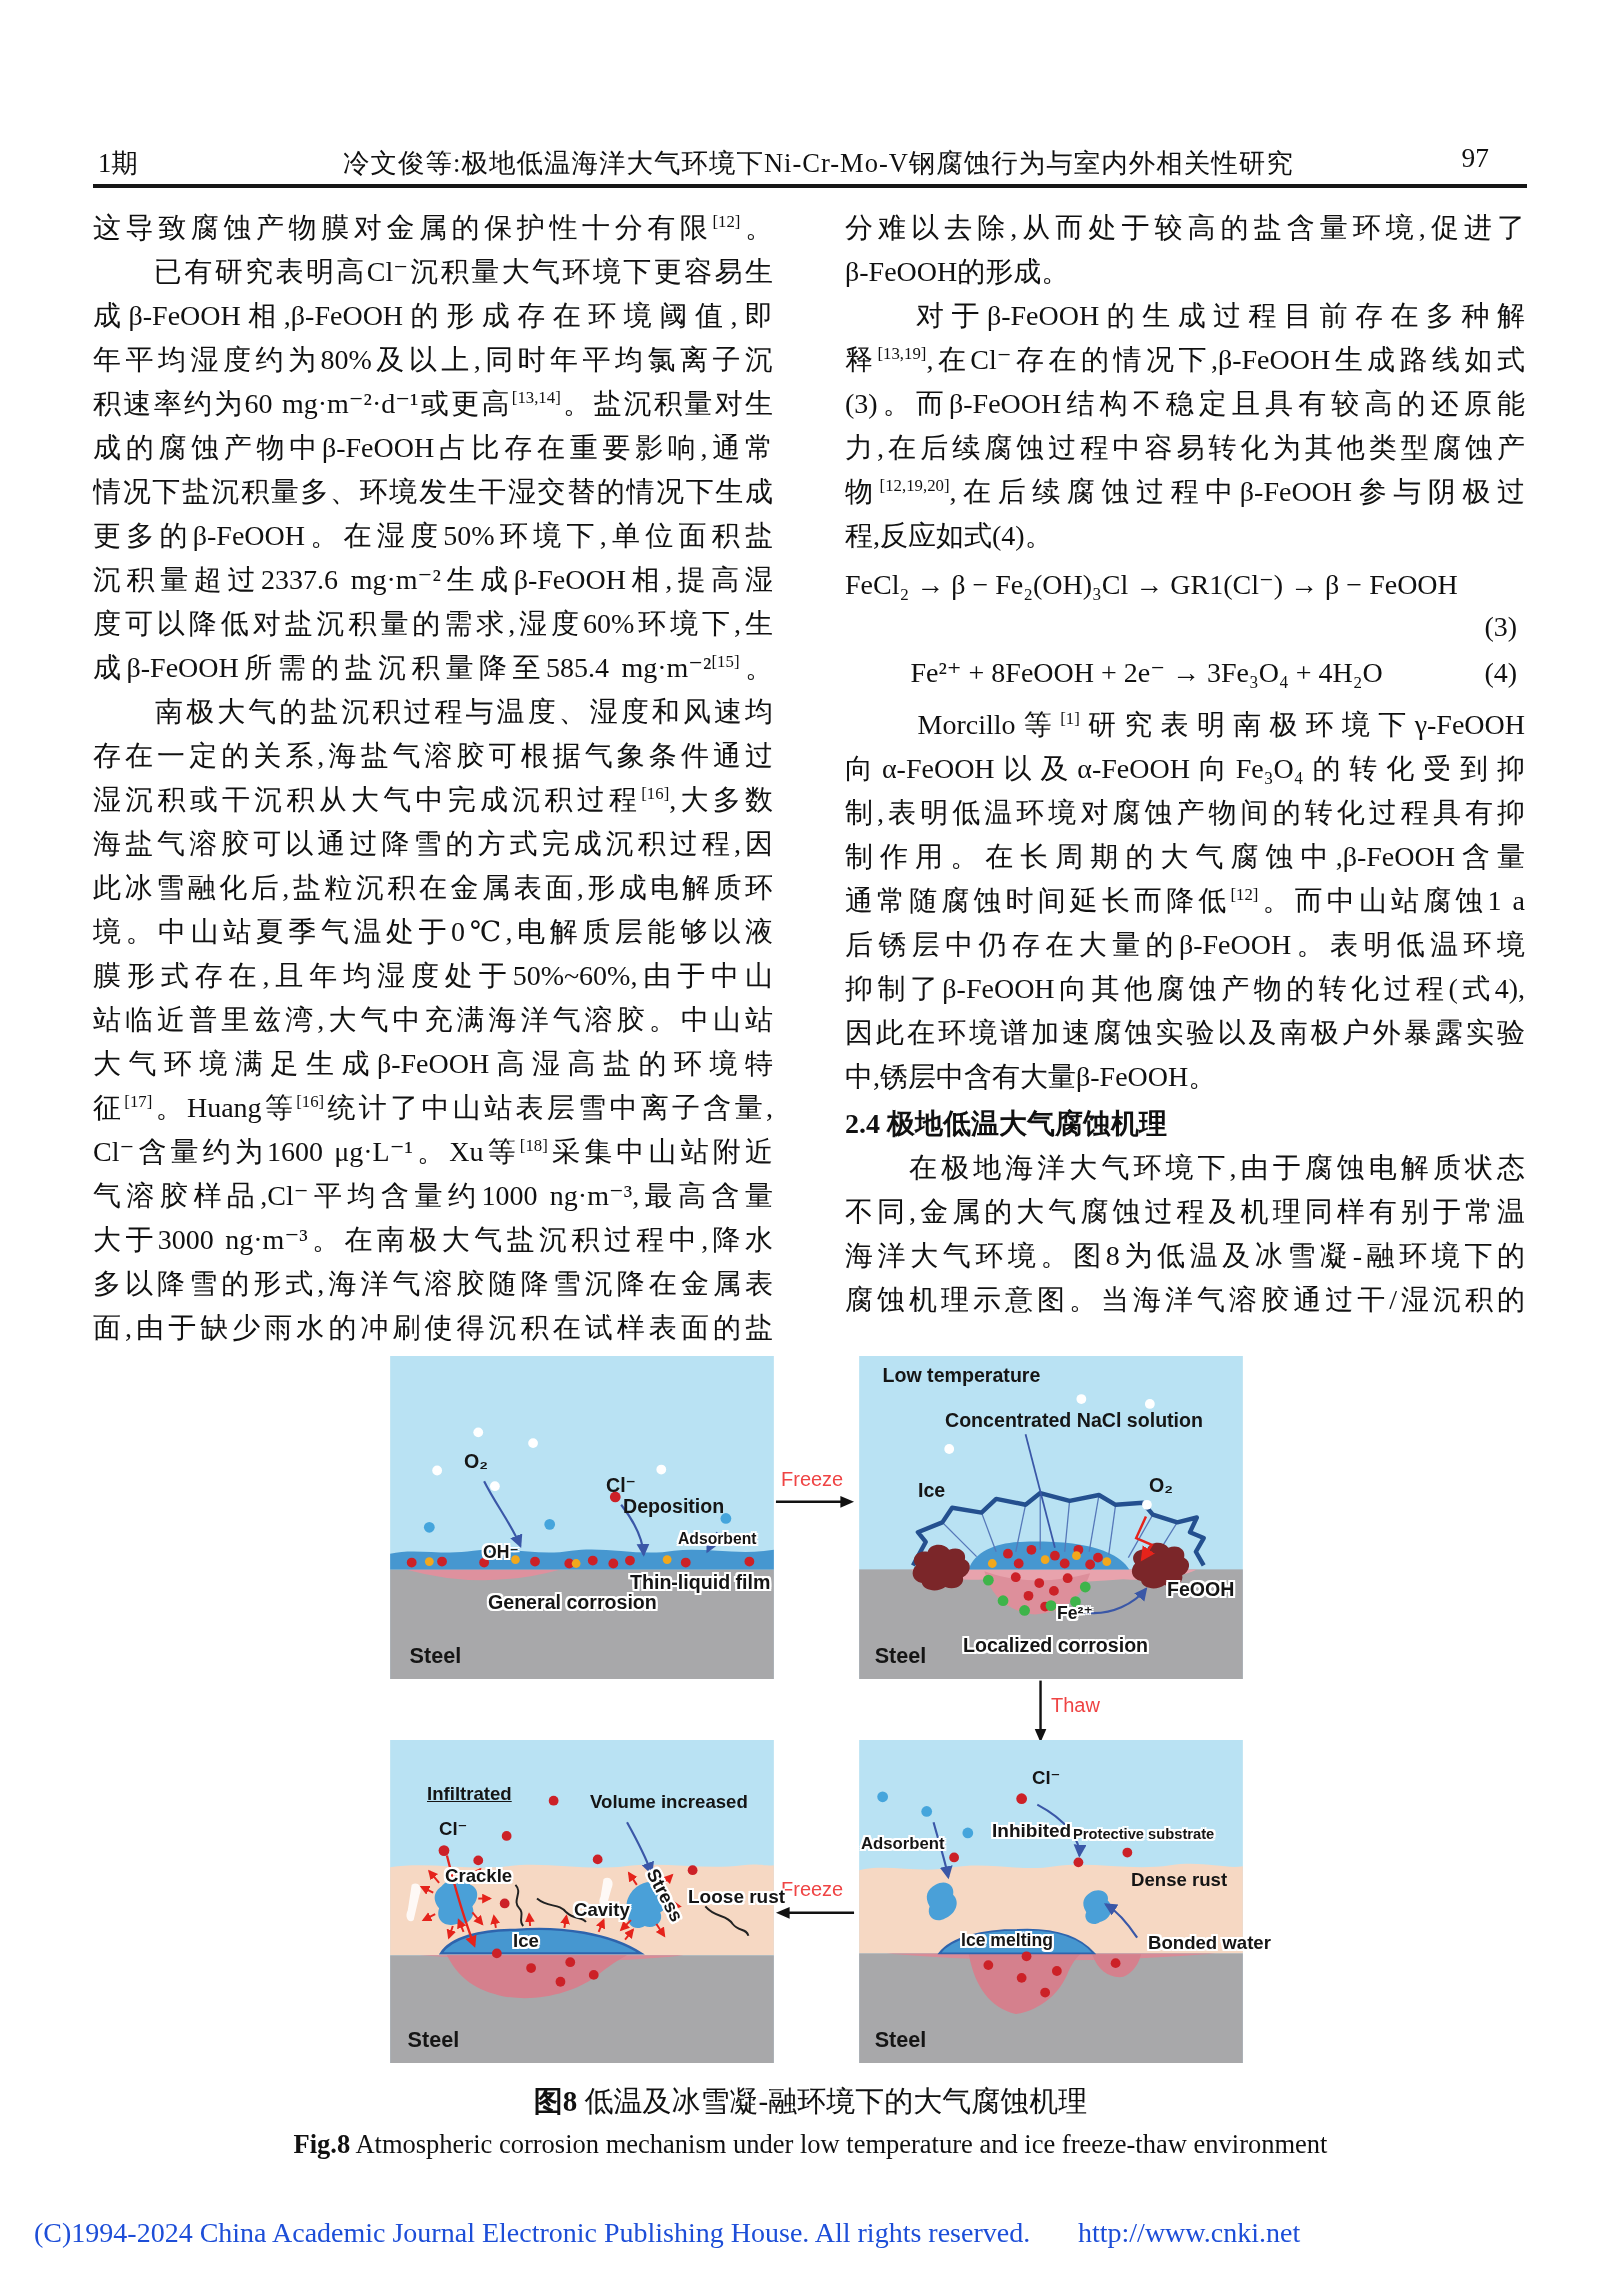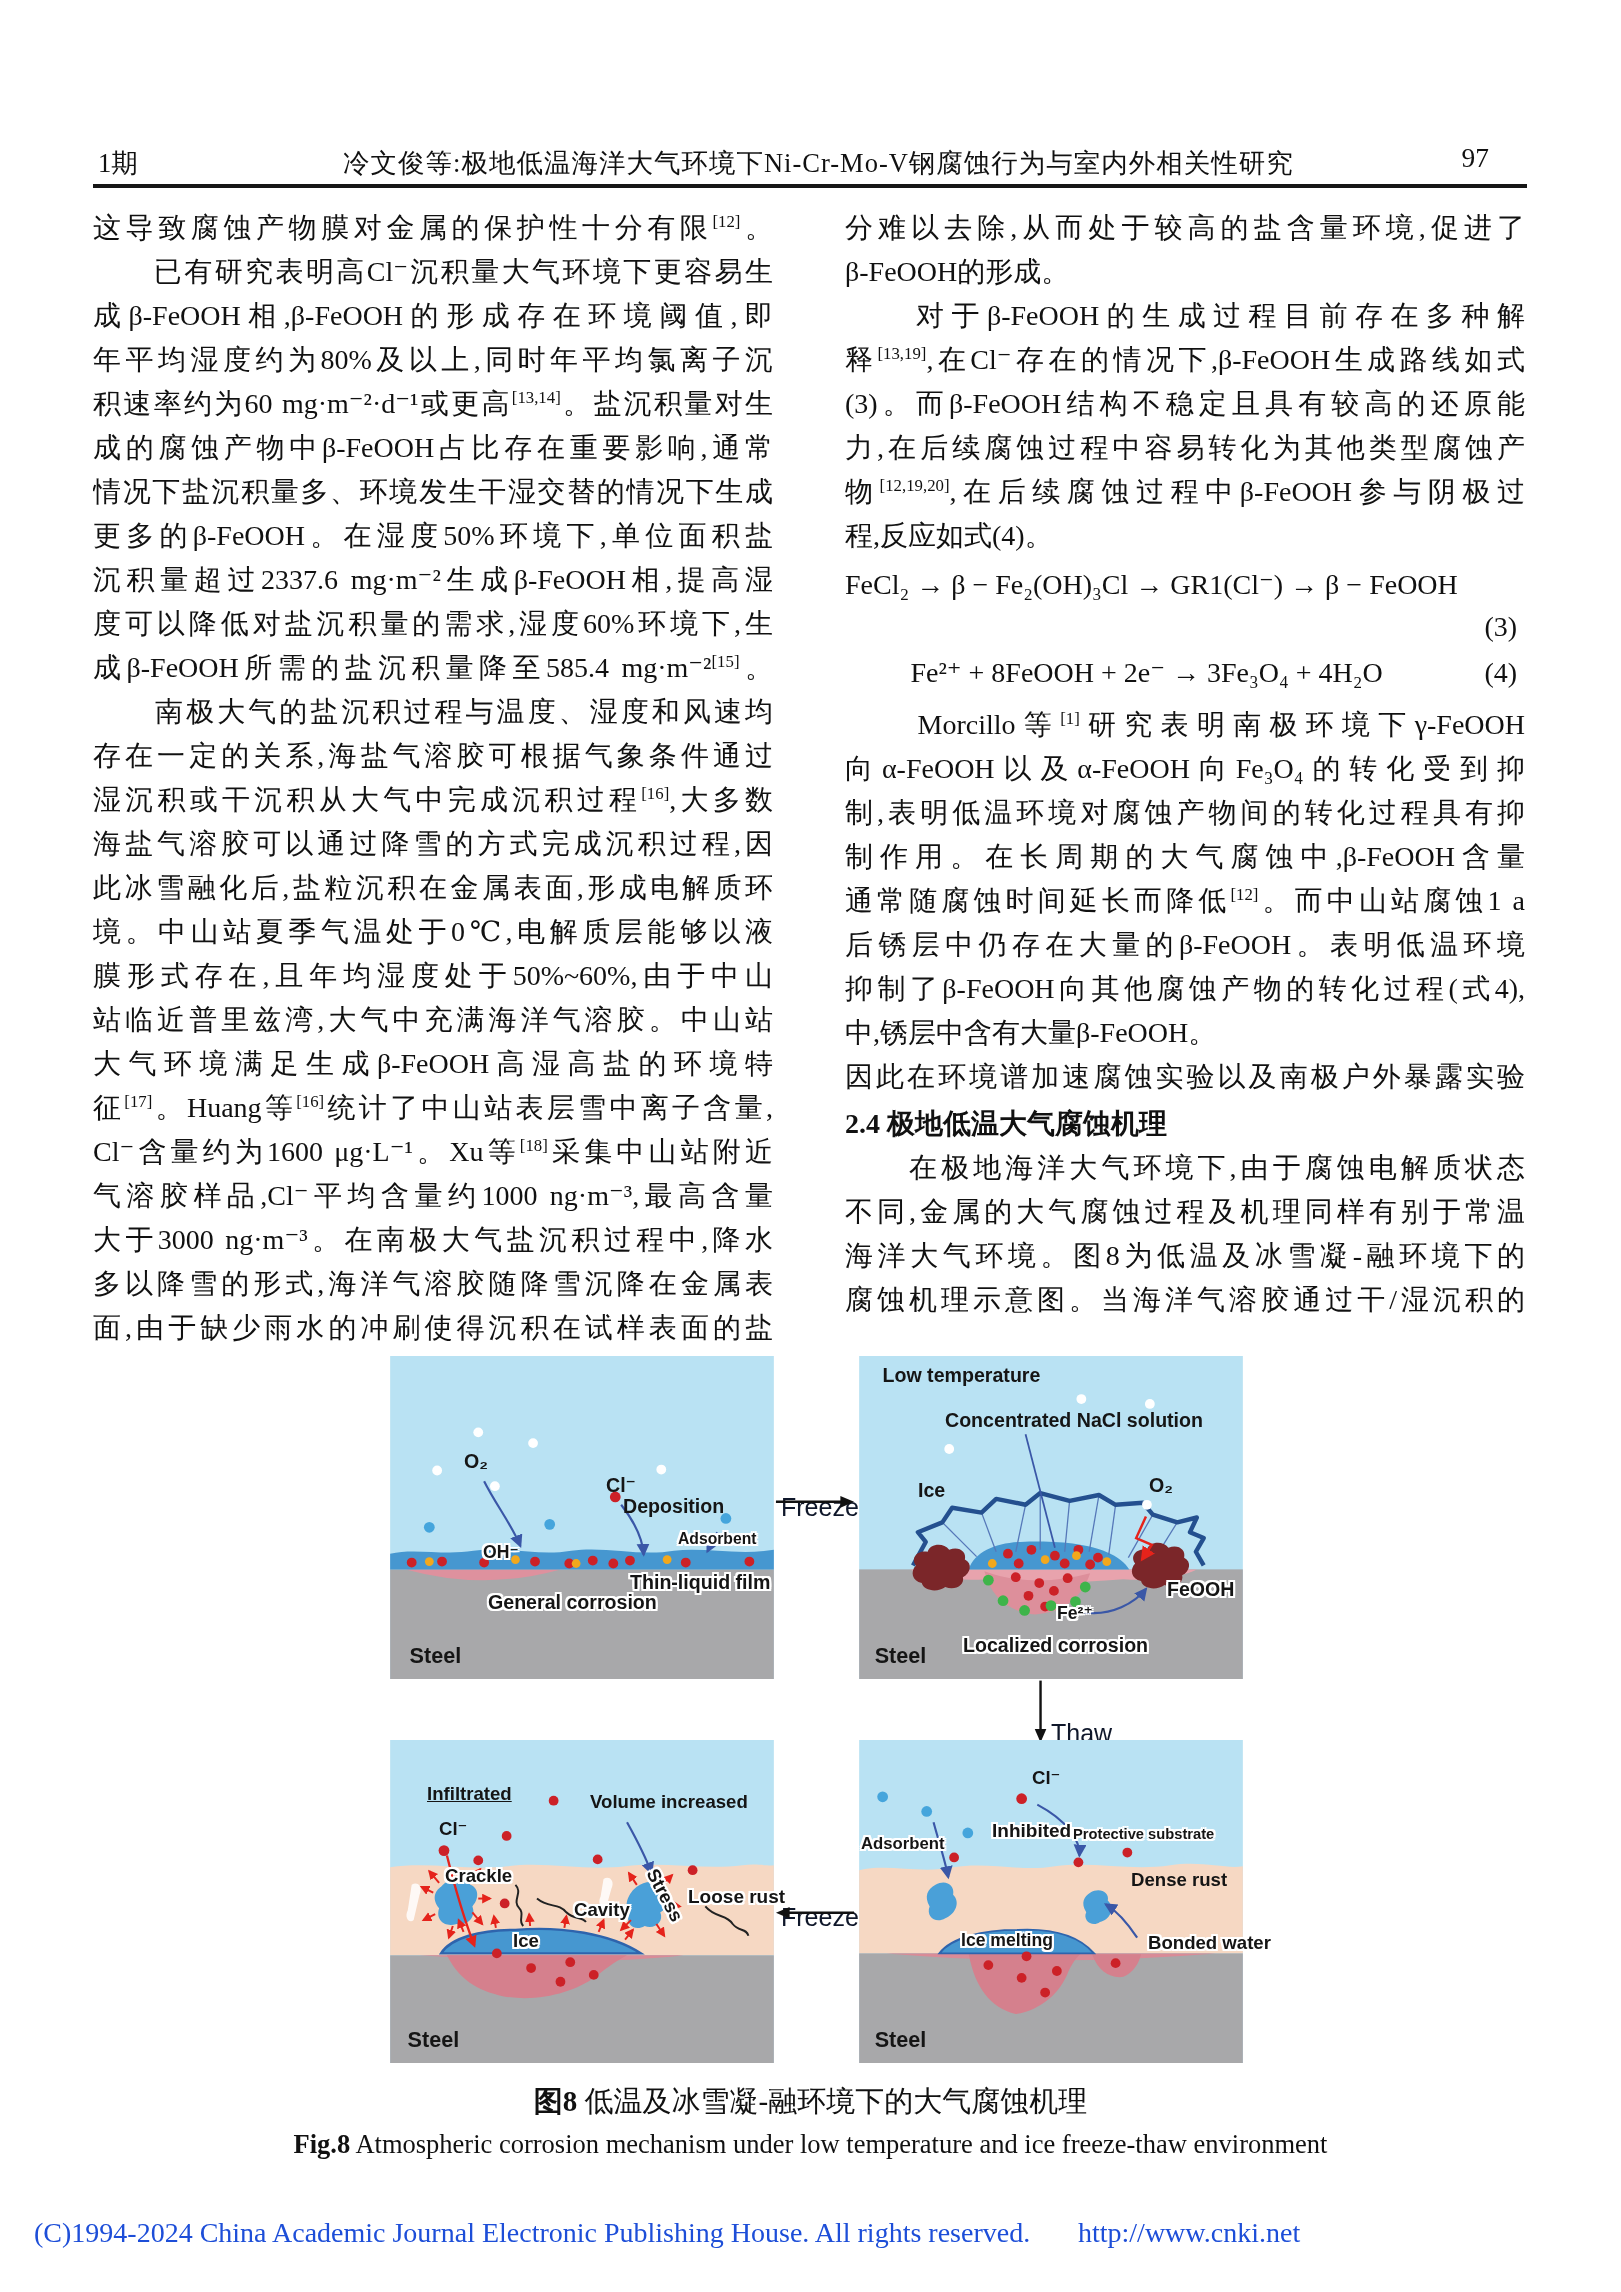--- a/index.html
+++ b/index.html
@@ -22,21 +22,21 @@
   .eqnumline{font-size:28px;line-height:39px;height:39px;text-align:right;padding-right:7.8px;}
   .eqrow{display:flex;font-size:28px;line-height:45px;height:45px;margin:3.9px 0 7.8px 0;}
   .eqform4{flex:1;text-align:center;}
   .eqnum4{width:69px;text-align:right;padding-right:7.8px;}
   .sec-heading{font-size:28px;line-height:44px;height:44px;font-weight:bold;margin-top:3.9px;}
   
   .panel{position:absolute;width:384px;height:323px;}
   .panel svg{position:absolute;left:0;top:0;}
   .plabel{position:absolute;font-family:"Liberation Sans","DejaVu Sans",sans-serif;font-weight:700;color:#151515;white-space:nowrap;}
   .halo{text-shadow:-2px -2px 0 #fff,2px -2px 0 #fff,-2px 2px 0 #fff,2px 2px 0 #fff,0 2px 0 #fff,0 -2px 0 #fff,2px 0 0 #fff,-2px 0 0 #fff;}
-  .connector-label{position:absolute;font-family:"Liberation Sans","DejaVu Sans",sans-serif;font-size:25px;color:#0f172a;margin-top:25px;}
+  .connector-label{position:absolute;font-family:"Liberation Sans","DejaVu Sans",sans-serif;font-size:20px;color:#ef4444;}
   .conn-svg{position:absolute;}
   
   .cap-zh{position:absolute;left:0;right:0;top:2082px;text-align:center;font-size:29px;}
   .cap-zh b{font-weight:bold;}
   .cap-en{position:absolute;left:0;right:0;top:2129px;text-align:center;font-size:26.5px;}
   .cap-en b{font-weight:bold;}
   
   .footer{position:absolute;left:34px;top:2217px;width:1554px;font-size:28px;color:#1d4ed8;}
   .footer .url{position:absolute;left:1044px;top:0;}
 </style>
@@ -99,22 +99,22 @@
       <div class="eqnum4">(4)</div>
     </div>
     <div>
         <div class="bodyline">　　Morcillo等<sup>[1]</sup>研究表明南极环境下γ-FeOOH</div>
         <div class="bodyline">向α-FeOOH以及α-FeOOH向Fe₃O₄的转化受到抑</div>
         <div class="bodyline">制,表明低温环境对腐蚀产物间的转化过程具有抑</div>
         <div class="bodyline">制作用。在长周期的大气腐蚀中,β-FeOOH含量</div>
         <div class="bodyline">通常随腐蚀时间延长而降低<sup>[12]</sup>。而中山站腐蚀1 a</div>
         <div class="bodyline">后锈层中仍存在大量的β-FeOOH。表明低温环境</div>
         <div class="bodyline">抑制了β-FeOOH向其他腐蚀产物的转化过程(式4),</div>
+        <div class="bodyline">因此在环境谱加速腐蚀实验以及南极户外暴露实验</div>
         <div class="bodyline pe">中,锈层中含有大量β-FeOOH。</div>
-        <div class="bodyline">因此在环境谱加速腐蚀实验以及南极户外暴露实验</div>
       </div>
     <div class="sec-heading">2.4  极地低温大气腐蚀机理</div>
     <div>
         <div class="bodyline">　　在极地海洋大气环境下,由于腐蚀电解质状态</div>
         <div class="bodyline">不同,金属的大气腐蚀过程及机理同样有别于常温</div>
         <div class="bodyline">海洋大气环境。图8为低温及冰雪凝-融环境下的</div>
         <div class="bodyline">腐蚀机理示意图。当海洋气溶胶通过干/湿沉积的</div>
       </div>
   </div>
 

